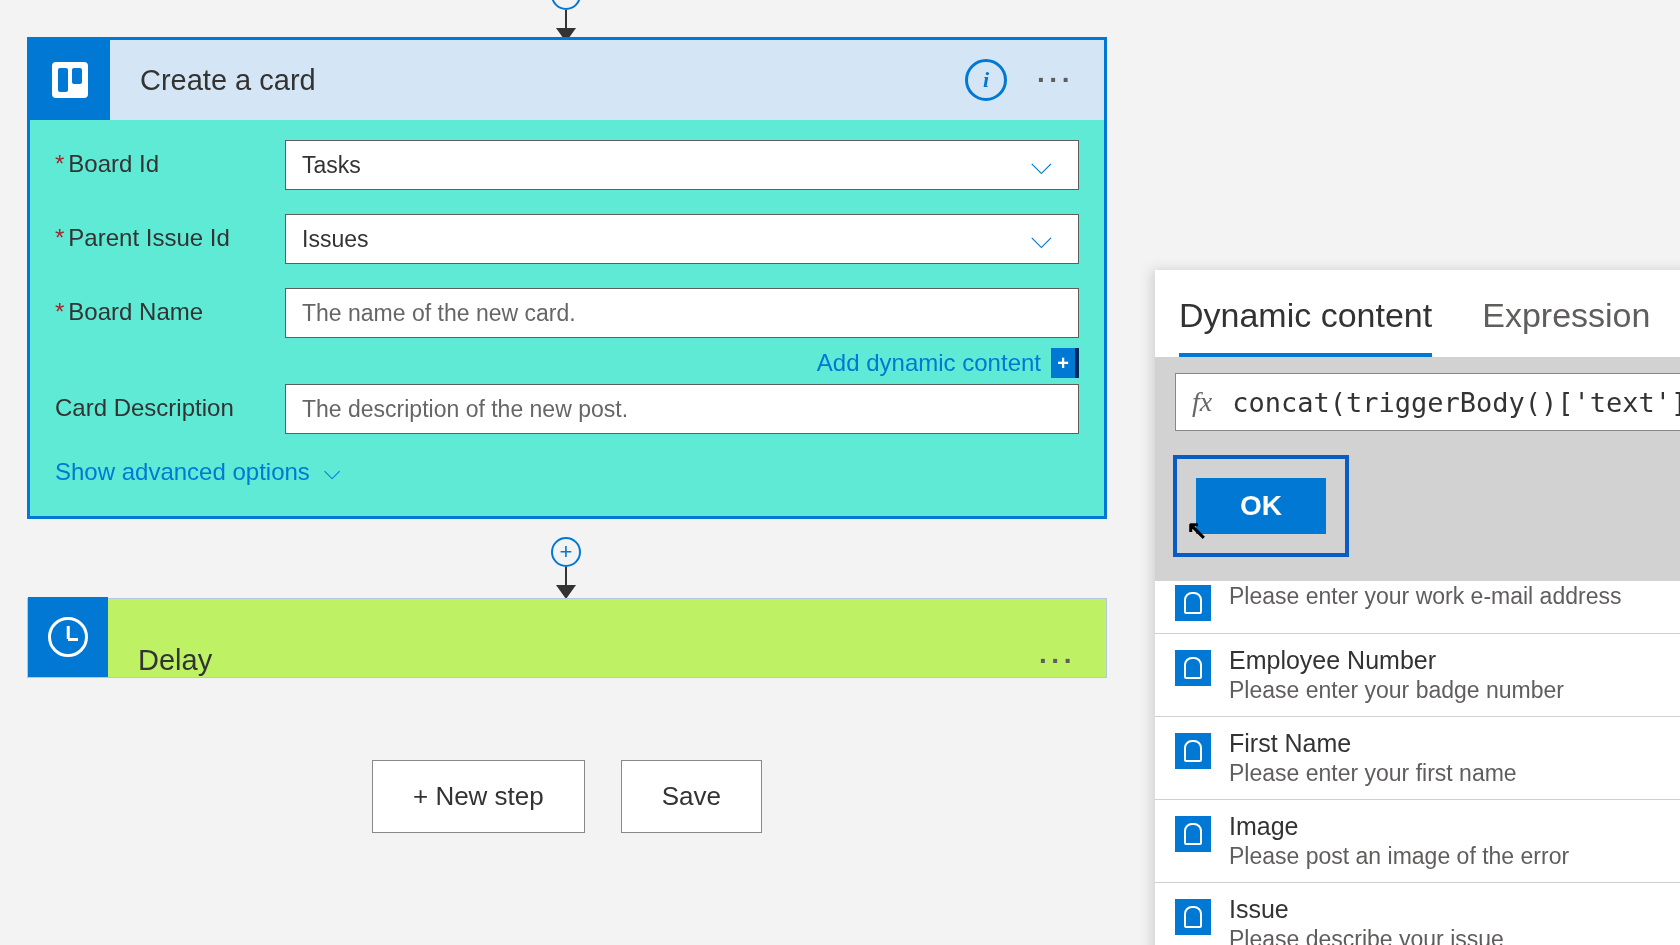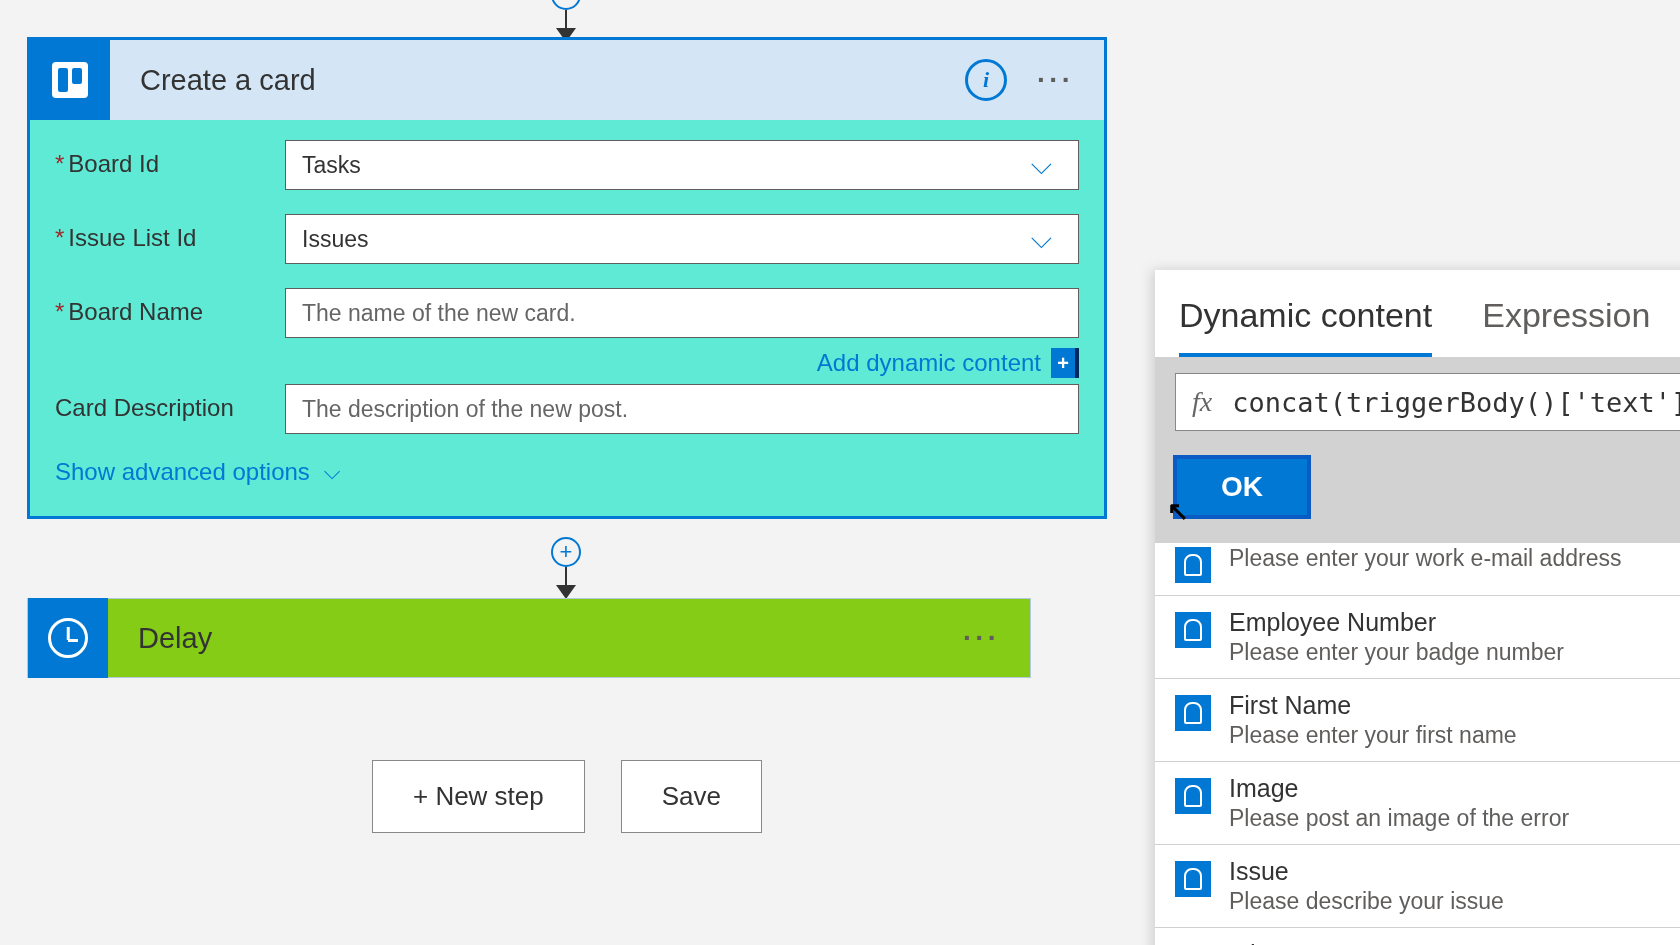--- a/index.html
+++ b/index.html
@@ -32,40 +32,40 @@
   .select-box .chevron { position: absolute; right: 26px; color: #0078d4; font-size: 28px; }
   .text-box.placeholder { color: #666; }
   .add-dyn-row { display: flex; justify-content: flex-end; align-items: center; margin-top: 10px; gap: 10px; }
   .add-dyn-link { color: #0078d4; font-size: 24px; }
   .add-dyn-icon { width: 28px; height: 30px; background: #0078d4; color: #fff; display: flex; align-items: center; justify-content: center; font-size: 20px; font-weight: bold; border-right: 4px solid #002a5c; }
 
   .show-adv { display: flex; align-items: center; gap: 14px; color: #0078d4; font-size: 24px; margin-top: 20px; }
   .show-adv .chev { font-size: 22px; }
 
   
-  .delay-card { position: absolute; left: 27px; top: 598px; width: 1004px; border: 1.5px solid #b4c9dc; background: #84cc16; display: flex; align-items: center; height: 80px; }
+  .delay-card { position: absolute; left: 27px; top: 598px; width: 1080px; border: 1.5px solid #b4c9dc; background: #bef264; display: flex; align-items: flex-end; height: 80px; }
   .clock-icon { width: 40px; height: 40px; border: 3px solid #fff; border-radius: 50%; position: relative; }
   .clock-icon::before { content: ''; position: absolute; width: 2.5px; height: 13px; background: #fff; top: 6px; left: 50%; transform: translateX(-50%); }
   .clock-icon::after { content: ''; position: absolute; width: 10px; height: 2.5px; background: #fff; top: 18px; left: 50%; }
 
   
   .bottom-btns { position: absolute; left: 27px; top: 760px; width: 1080px; display: flex; justify-content: center; gap: 36px; align-items: flex-end; }
   .btn { border: 1.5px solid #8a8886; background: #fff; font-size: 26px; color: #333; padding: 20px 40px; }
 
   
   .dyn-panel { position: absolute; left: 1155px; top: 270px; width: 660px; background: #fff; box-shadow: -3px 0 12px rgba(0,0,0,0.15); }
   .dyn-tabs { display: flex; gap: 50px; padding: 26px 24px 0 24px; }
   .dyn-tab { font-size: 34px; color: #605e5c; padding-bottom: 18px; }
   .dyn-tab.active { border-bottom: 4px solid #0078d4; color: #333; }
   .fx-bar { background: #d2d2d2; padding: 16px 20px; margin-top: 0; }
   .fx-input { background: #fff; border: 1.5px solid #888; padding: 12px 16px; display: flex; align-items: center; gap: 20px; }
   .fx-label { font-family: 'Times New Roman', serif; font-style: italic; font-size: 28px; color: #666; }
   .fx-text { font-family: Consolas, monospace; font-size: 27px; color: #333; white-space: nowrap; }
   .ok-wrap { background: #d2d2d2; padding: 8px 18px 24px; }
-  .ok-highlight { border: 4px solid #0a5cc4; display: inline-block; padding: 0; }
+  .ok-highlight { border: 4px solid #0a5cc4; display: inline-block; padding: 19px; }
   .ok-btn { background: #0078d4; color: #fff; font-size: 28px; font-weight: 600; padding: 12px 44px; border: none; position: relative; }
   .cursor { position: absolute; left: -10px; bottom: -12px; font-size: 26px; color: #000; }
 
   .dyn-list { }
   .dyn-item { display: flex; align-items: flex-start; gap: 18px; padding: 12px 20px; border-bottom: 1px solid #d2d0ce; }
   .dyn-item-icon { width: 36px; height: 36px; background: #0078d4; display: flex; align-items: center; justify-content: center; color: #fff; flex-shrink: 0; margin-top: 4px; }
   .finger-icon { width: 18px; height: 22px; border: 2px solid #fff; border-radius: 8px 8px 2px 2px; position: relative; }
   .dyn-item-text { flex: 1; }
   .dyn-item-title { font-size: 25px; color: #333; }
   .dyn-item-desc { font-size: 23px; color: #605e5c; margin-top: 2px; }
@@ -93,21 +93,21 @@
     <div class="field-row">
       <div class="field-label"><span class="req">*</span><span>Board Id</span></div>
       <div class="field-control">
         <div class="select-box">
           <span>Tasks</span>
           <span class="chevron">⌵</span>
         </div>
       </div>
     </div>
     <div class="field-row">
-      <div class="field-label"><span class="req">*</span><span>Issue List Id</span></div>
+      <div class="field-label"><span class="req">*</span><span>Parent Issue Id</span></div>
       <div class="field-control">
         <div class="select-box">
           <span>Issues</span>
           <span class="chevron">⌵</span>
         </div>
       </div>
     </div>
     <div class="field-row" style="margin-bottom:6px;">
       <div class="field-label"><span class="req">*</span><span>Board Name</span></div>
       <div class="field-control">

